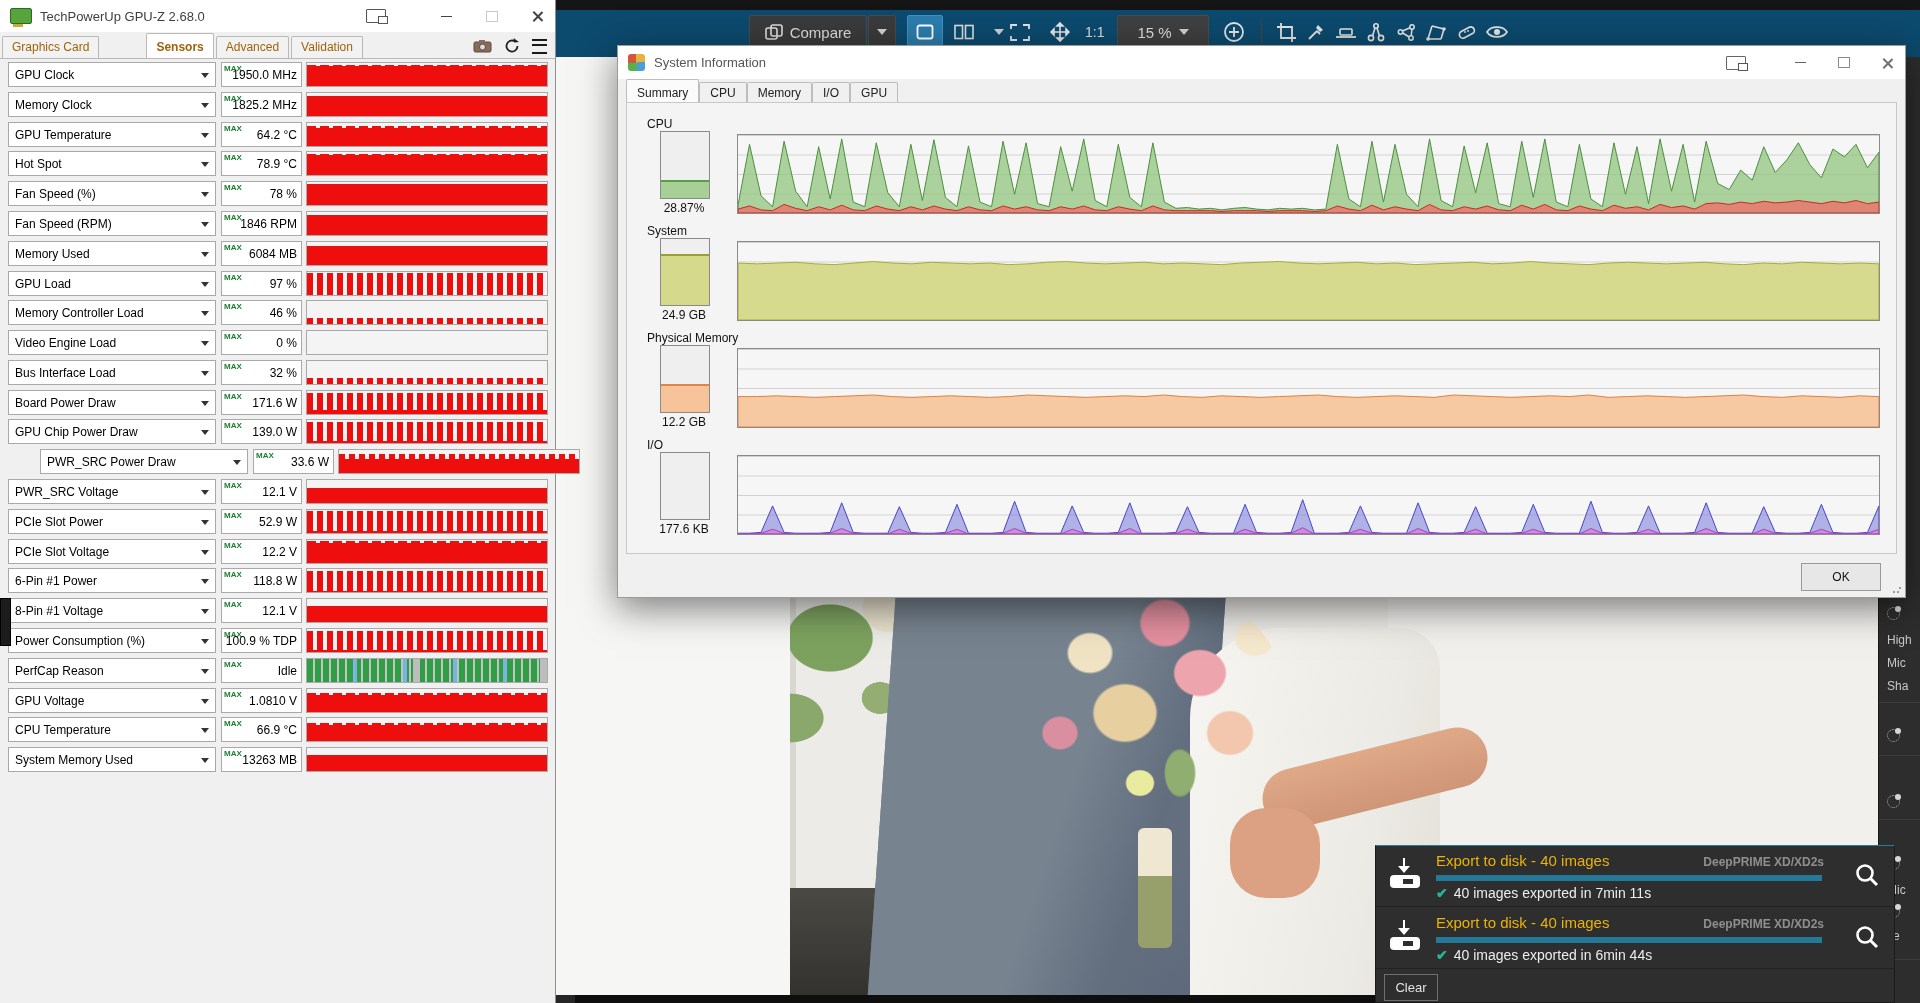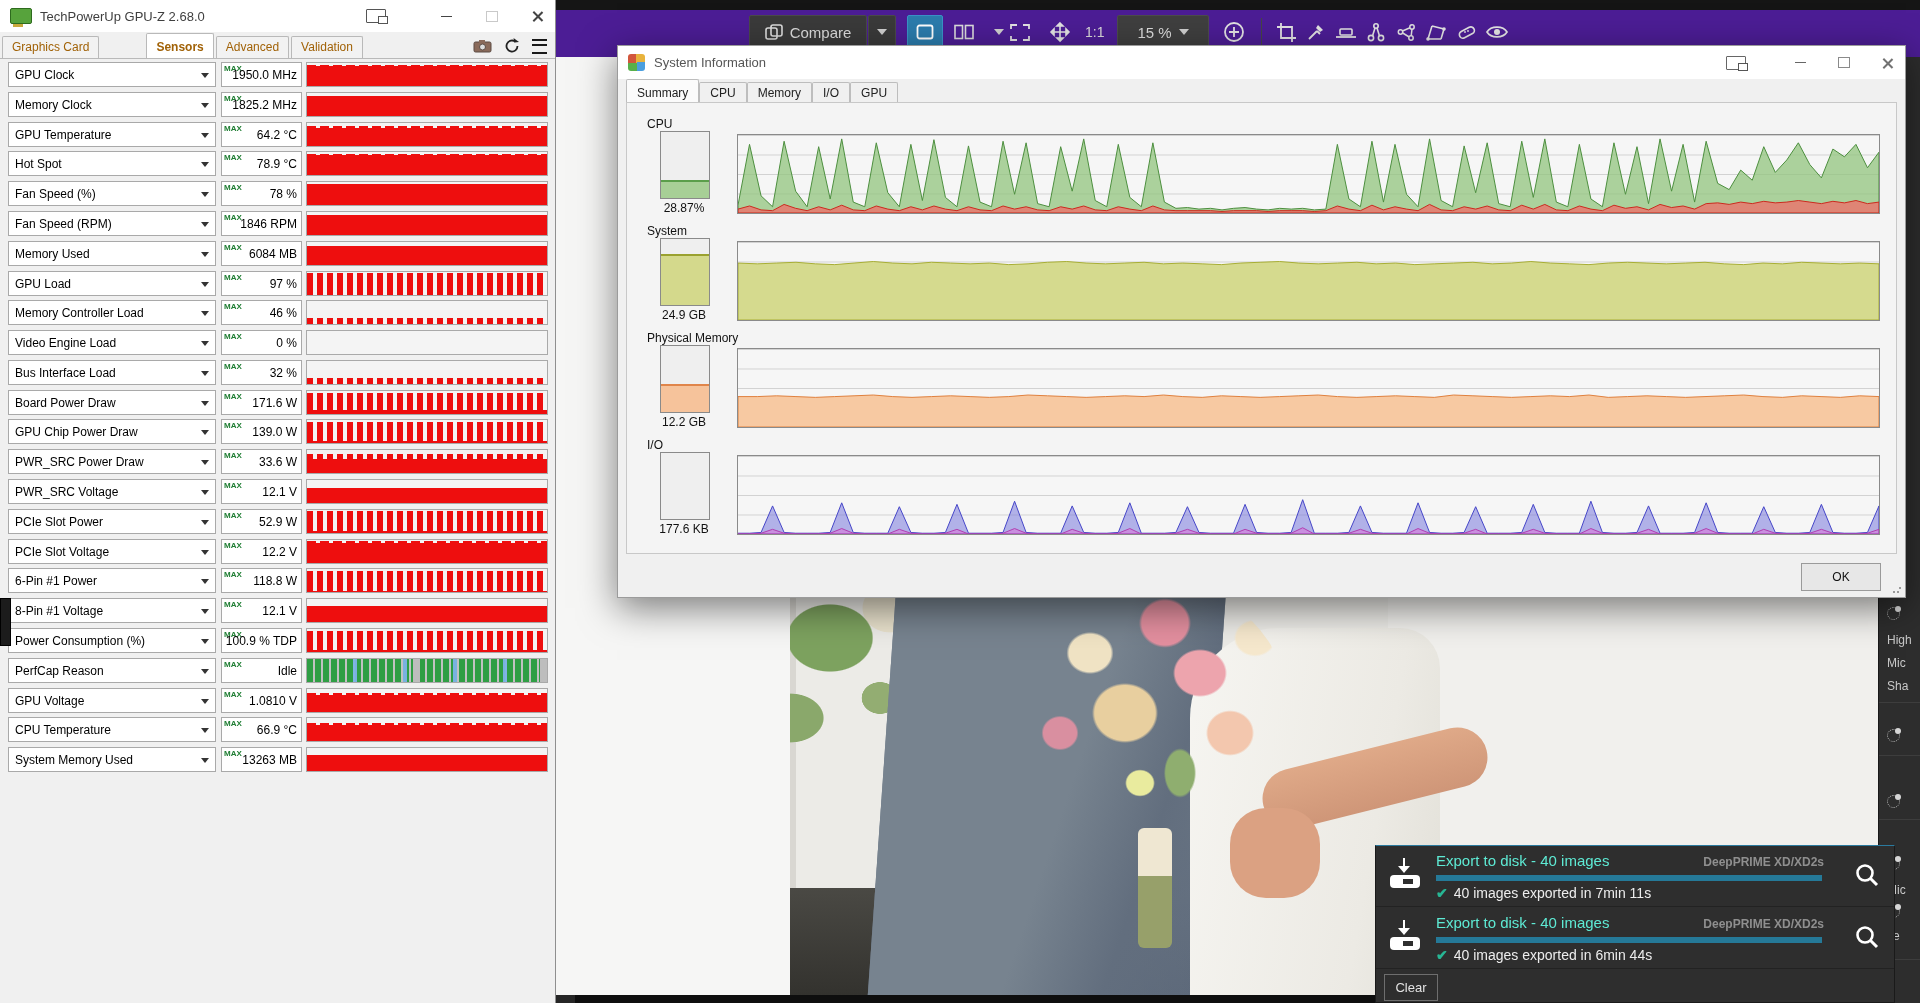--- a/index.html
+++ b/index.html
@@ -2,21 +2,21 @@
 <html><head>
 <meta charset="utf-8">
 <style>
   html,body{margin:0;padding:0;width:1920px;height:1003px;overflow:hidden;
     font-family:"Liberation Sans",sans-serif;background:#1e1e1e;position:relative;}
   .abs{position:absolute;}
 
   
   #app{left:555px;top:0;right:0;bottom:0;background:#262626;}
   #topstrip{left:555px;top:0;right:0;height:10px;background:#151515;z-index:1;}
-  #toolbar{left:555px;top:10px;right:0;height:47px;background:#4c1d95;border-bottom:1px solid #1b1b1b;z-index:1;}
+  #toolbar{left:555px;top:10px;right:0;height:47px;background:#0c4a6e;border-bottom:1px solid #1b1b1b;z-index:1;}
   .tbtn{position:absolute;top:5px;height:34px;background:#3a3a3a;border:1px solid #4a4a4a;border-radius:2px;
     color:#dcdcdc;font-size:15px;display:flex;align-items:center;justify-content:center;gap:7px;box-sizing:border-box;}
   .tb-ico{position:absolute;top:8px;height:28px;display:flex;align-items:center;justify-content:center;color:#e3e3e3;}
   .caret-down{width:0;height:0;border-left:5px solid transparent;border-right:5px solid transparent;border-top:6px solid #cfcfcf;}
   .tb-sep{position:absolute;top:8px;width:1px;height:30px;background:#454545;}
   .tb-text{color:#dcdcdc;font-size:14px;position:absolute;top:14px;}
   #zoomsel{background:#3f3f3f;border:1px solid #4c4c4c;}
 
   
   #backdrop{left:555px;top:57px;width:235px;height:938px;background:#f6f6f5;border-left:1px solid #d8d8d8;z-index:1;}
@@ -97,21 +97,21 @@
 
   
   #notif{left:1375px;top:845px;width:520px;height:158px;background:#2e2e2e;border:1px solid #1a1a1a;
     border-top:1px solid #2b7a9e;z-index:6;box-sizing:border-box;}
   .nrow{position:absolute;left:0;right:0;height:60px;border-bottom:1px solid #222;}
   .n-ico{position:absolute;left:14px;top:12px;width:34px;height:34px;}
   .n-arrow{position:absolute;left:13px;top:0;width:2px;height:10px;background:#fff;}
   .n-arrowhead{position:absolute;left:8px;top:8px;width:0;height:0;border-left:6px solid transparent;border-right:6px solid transparent;border-top:7px solid #fff;}
   .n-disk{position:absolute;left:0;top:17px;width:30px;height:13px;background:#fff;border-radius:4px;}
   .n-disk:after{content:"";position:absolute;left:13px;top:4px;width:10px;height:5px;background:#2e2e2e;}
-  .n-title{position:absolute;left:60px;top:6px;font-size:15px;color:#5eead4;}
+  .n-title{position:absolute;left:60px;top:6px;font-size:15px;color:#eab308;}
   .n-engine{position:absolute;right:70px;top:9px;font-size:12px;font-weight:bold;color:#8f8f8f;}
   .n-bar{position:absolute;left:60px;right:72px;top:29px;height:6px;background:#1d4f63;}
   .n-barfill{position:absolute;left:0;top:0;bottom:0;background:#257998;}
   .n-status{position:absolute;left:60px;top:39px;font-size:14px;color:#ededed;}
   .n-check{color:#27b694;font-weight:bold;margin-right:6px;}
   .n-mag{position:absolute;right:14px;top:16px;}
   #n-clear{position:absolute;left:8px;top:128px;width:52px;height:25px;border:1px solid #6e6e6e;background:#2e2e2e;
     color:#e3e3e3;font-size:13px;display:flex;align-items:center;justify-content:center;}
   #blacktab{left:0;top:598px;width:9px;height:46px;background:#1c1c1c;border:1px solid #000;z-index:5;}
 </style>
@@ -432,21 +432,21 @@
         <div class="gz-label"><span>GPU Chip Power Draw</span><span class="caret"></span></div>
         <div class="gz-value">
           <span class="max">MAX</span>
           <span class="val">139.0 W</span>
         </div>
         <div class="gz-graph">
           <div class="lay" style="height: 12%; background: rgb(238, 14, 14);"></div>
           <div class="lay" style="height: 94%; background: repeating-linear-gradient(90deg, rgb(238, 14, 14) 0px, rgb(238, 14, 14) 6px, transparent 6px, transparent 10px); clip-path: none; bottom: 0px;"></div>
         </div>
       </div>
-      <div class="gz-row" style="top: 387.27px;">
+      <div class="gz-row" style="top: 387.27px; margin-left: 32px;">
         <div class="gz-label"><span>PWR_SRC Power Draw</span><span class="caret"></span></div>
         <div class="gz-value">
           <span class="max">MAX</span>
           <span class="val">33.6 W</span>
         </div>
         <div class="gz-graph">
           <div class="lay" style="height: 62%; background: rgb(238, 14, 14);"></div>
           <div class="lay" style="height: 82%; background: repeating-linear-gradient(90deg, rgb(238, 14, 14) 0px, rgb(238, 14, 14) 6px, transparent 6px, transparent 10px); clip-path: none; bottom: 0px;"></div>
         </div>
       </div>

